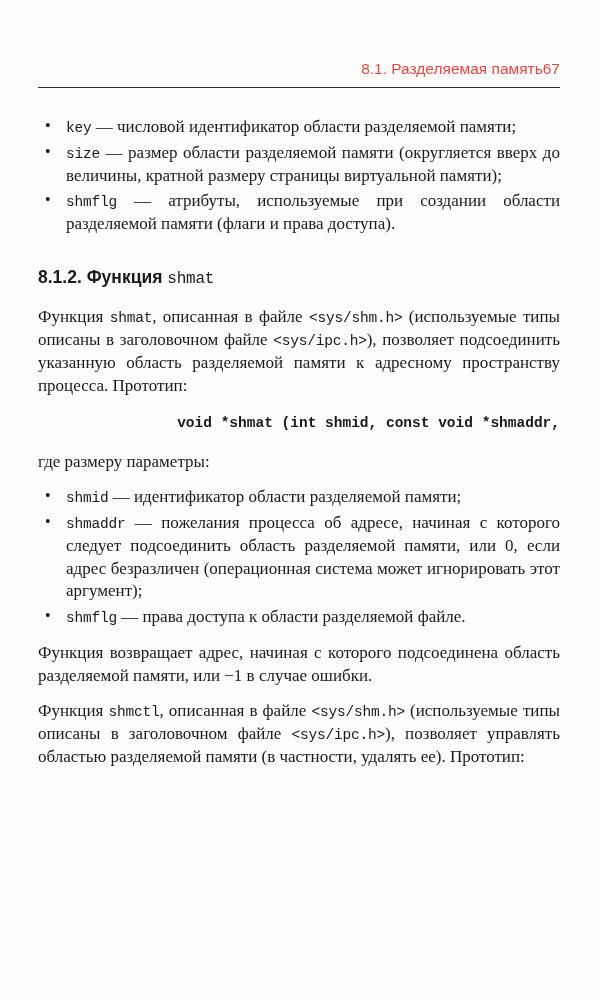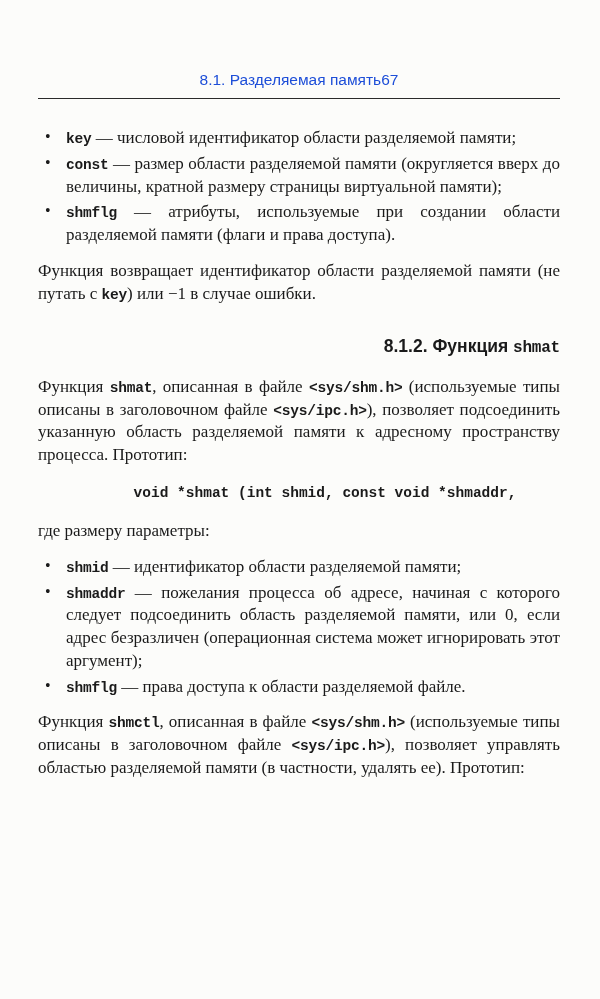--- a/index.html
+++ b/index.html
@@ -10,95 +10,94 @@
     color: #1a1a1a;
     overflow: hidden;
   }
   .page {
     width: 600px; height: 999px;
     background: #fcfcfa;
     padding: 60px 40px 0 38px;
   }
   .running-header {
     display: flex;
-    justify-content: center;
+    justify-content: flex-end;
     align-items: baseline;
     font-family: "Liberation Sans", sans-serif;
     font-size: 15.5px;
-    color: #1d4ed8;
-    margin-top: 11px;
+    color: #ef4444;
   }
   .header-rule {
     border: none;
     border-top: 1.3px solid #2a2a2a;
     margin-top: 9px;
   }
   main {
     margin-top: 28px;
     font-size: 17px;
     line-height: 1.34;
     text-align: justify;
   }
   .code {
     font-family: "Liberation Mono", monospace;
-    font-weight: 700;
+    font-weight: 400;
     font-size: 14.5px;
     letter-spacing: -0.2px;
   }
   p.paragraph { margin: 13px 0; }
   ul.bullets { list-style: none; margin: 13px 0; }
   ul.bullets li {
     position: relative;
     padding-left: 28px;
     margin: 3px 0;
   }
   ul.bullets .marker {
     position: absolute;
     left: 7px;
     top: -1px;
     font-size: 16px;
   }
   h2.section-heading {
     font-family: "Liberation Sans", sans-serif;
     font-size: 17.5px;
     font-weight: 700;
-    margin: 30px 0 16px 15px;
-    text-align: right;
+    margin: 30px 0 16px 0;
+    text-align: left;
   }
   h2.section-heading .code { font-size: 16px; }
   pre.code-block {
     margin: 15px 0 15px 52px;
     font-family: "Liberation Mono", monospace;
     font-weight: 700;
     font-size: 14.5px;
     line-height: 1.6;
-    text-align: center;
+    text-align: right;
     white-space: pre;
   }
 </style>
 </head>
 <body>
 
 <div class="page">
   <header class="running-header">
     <span>8.1. Разделяемая память</span>
     <span>67</span>
   </header>
   <hr class="header-rule">
   <main id="content">
       <ul class="bullets">
         <li><span class="marker">•</span><span class="code">key</span><span class="txt"> — числовой идентификатор области разделяемой памяти;</span></li>
-        <li><span class="marker">•</span><span class="code">const</span><span class="txt"> — размер области разделяемой памяти (округляется вверх до величины, кратной размеру страницы виртуальной памяти);</span></li>
+        <li><span class="marker">•</span><span class="code">size</span><span class="txt"> — размер области разделяемой памяти (округляется вверх до величины, кратной размеру страницы виртуальной памяти);</span></li>
         <li><span class="marker">•</span><span class="code">shmflg</span><span class="txt"> — атрибуты, используемые при создании области разделяемой памяти (флаги и права доступа).</span></li>
       </ul>
-      <p class="paragraph"><span class="txt">Функция возвращает идентификатор области разделяемой памяти (не путать с </span><span class="code">key</span><span class="txt">) или −1 в случае ошибки.</span></p>
       <h2 class="section-heading"><span class="txt">8.1.2. Функция </span><span class="code">shmat</span></h2>
       <p class="paragraph"><span class="txt">Функция </span><span class="code">shmat</span><span class="txt">, описанная в файле </span><span class="code">&lt;sys/shm.h&gt;</span><span class="txt"> (используемые типы описаны в заголовочном файле </span><span class="code">&lt;sys/ipc.h&gt;</span><span class="txt">), позволяет подсоединить указанную область разделяемой памяти к адресному пространству процесса. Прототип:</span></p>
       <pre class="code-block"><div class="code-line">void *shmat (int shmid, const void *shmaddr,</div></pre>
       <p class="paragraph"><span class="txt">где размеру параметры:</span></p>
       <ul class="bullets">
         <li><span class="marker">•</span><span class="code">shmid</span><span class="txt"> — идентификатор области разделяемой памяти;</span></li>
         <li><span class="marker">•</span><span class="code">shmaddr</span><span class="txt"> — пожелания процесса об адресе, начиная с которого следует подсоединить область разделяемой памяти, или 0, если адрес безразличен (операционная система может игнорировать этот аргумент);</span></li>
         <li><span class="marker">•</span><span class="code">shmflg</span><span class="txt"> — права доступа к области разделяемой файле.</span></li>
       </ul>
+      <p class="paragraph"><span class="txt">Функция возвращает адрес, начиная с которого подсоединена область разделяемой памяти, или −1 в случае ошибки.</span></p>
       <p class="paragraph"><span class="txt">Функция </span><span class="code">shmctl</span><span class="txt">, описанная в файле </span><span class="code">&lt;sys/shm.h&gt;</span><span class="txt"> (используемые типы описаны в заголовочном файле </span><span class="code">&lt;sys/ipc.h&gt;</span><span class="txt">), позволяет управлять областью разделяемой памяти (в частности, удалять ее). Прототип:</span></p>
     </main>
 </div>
 
 </body></html>

